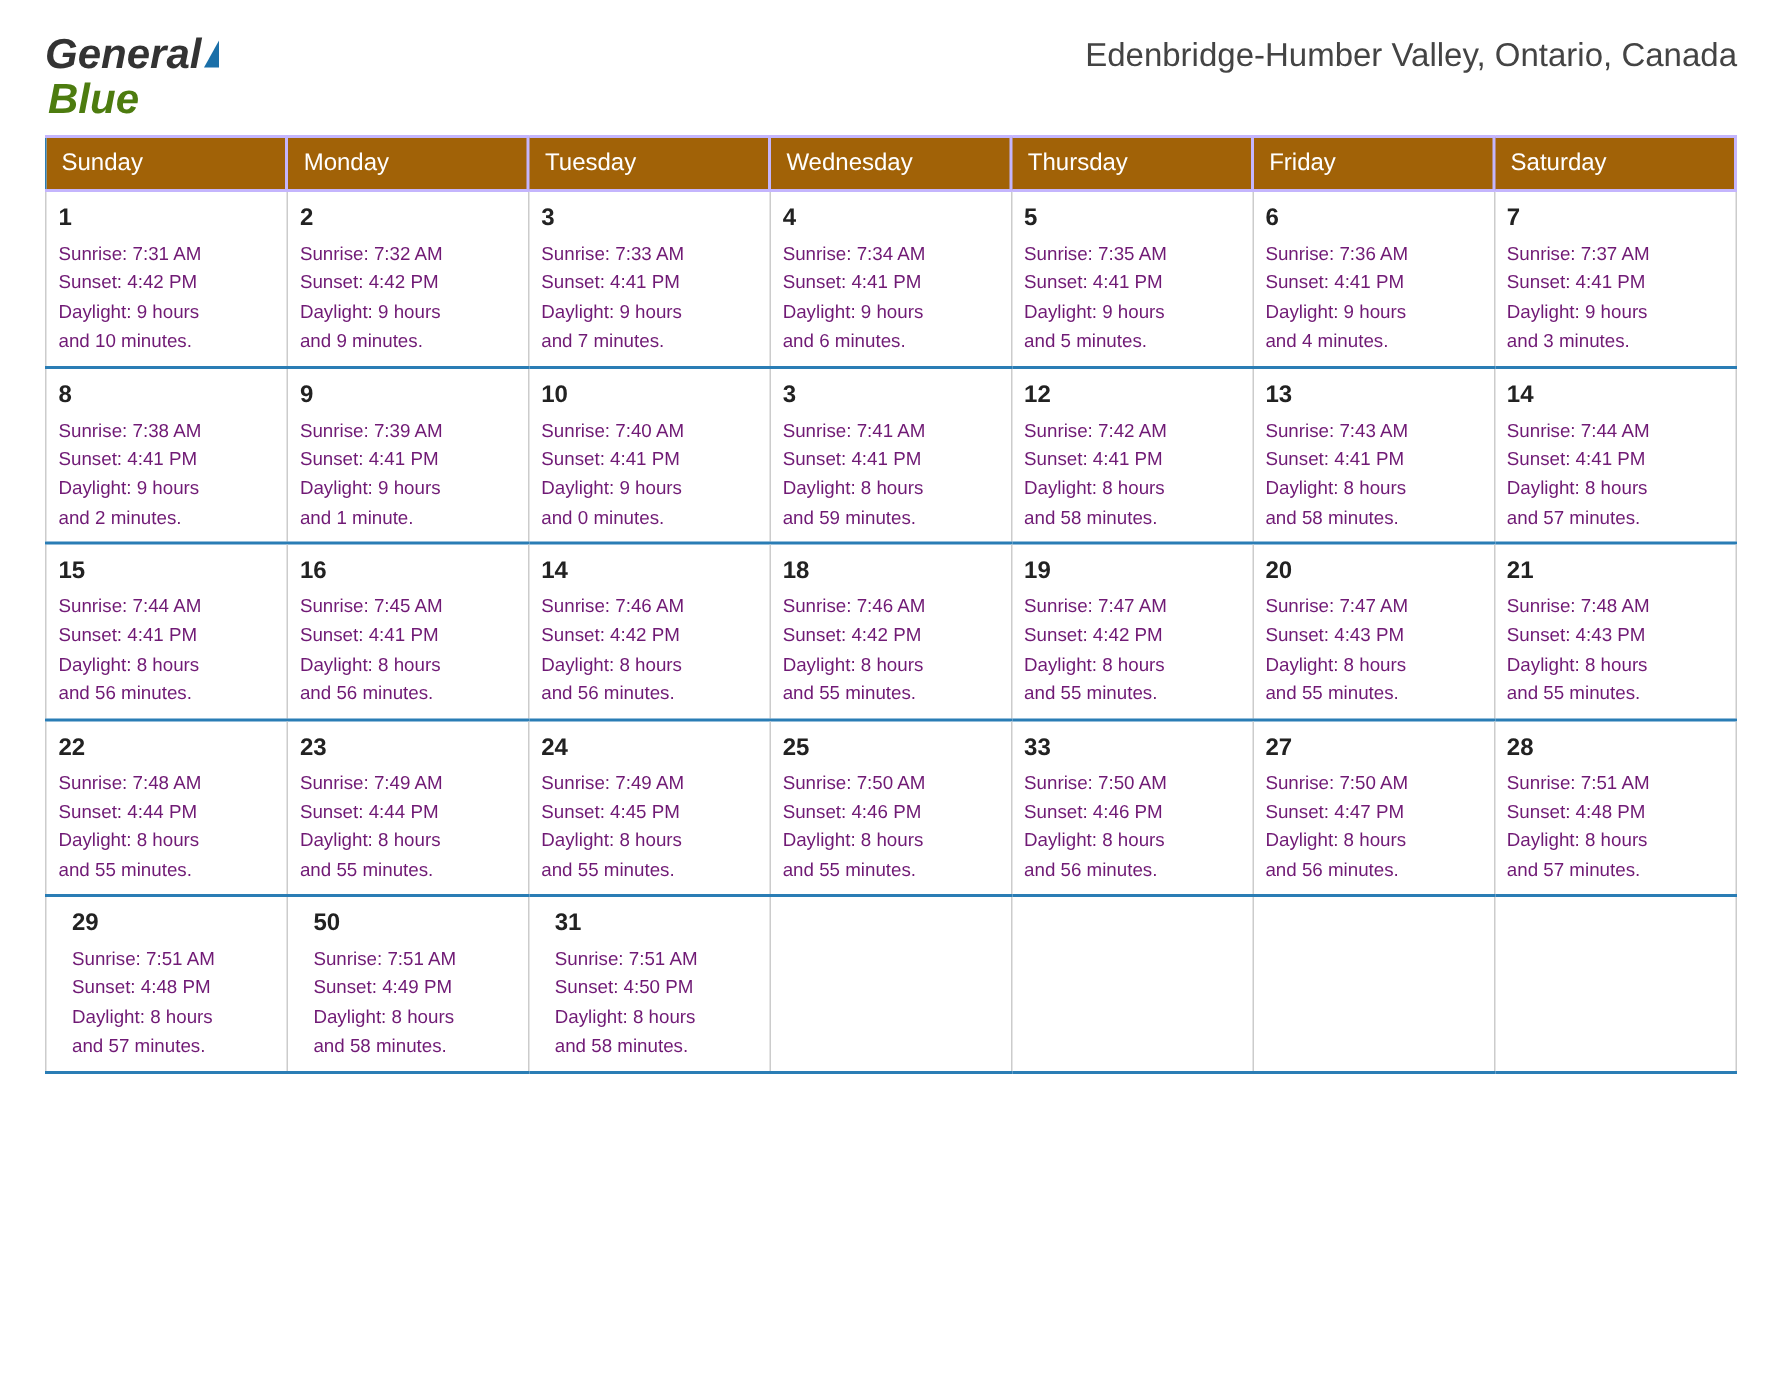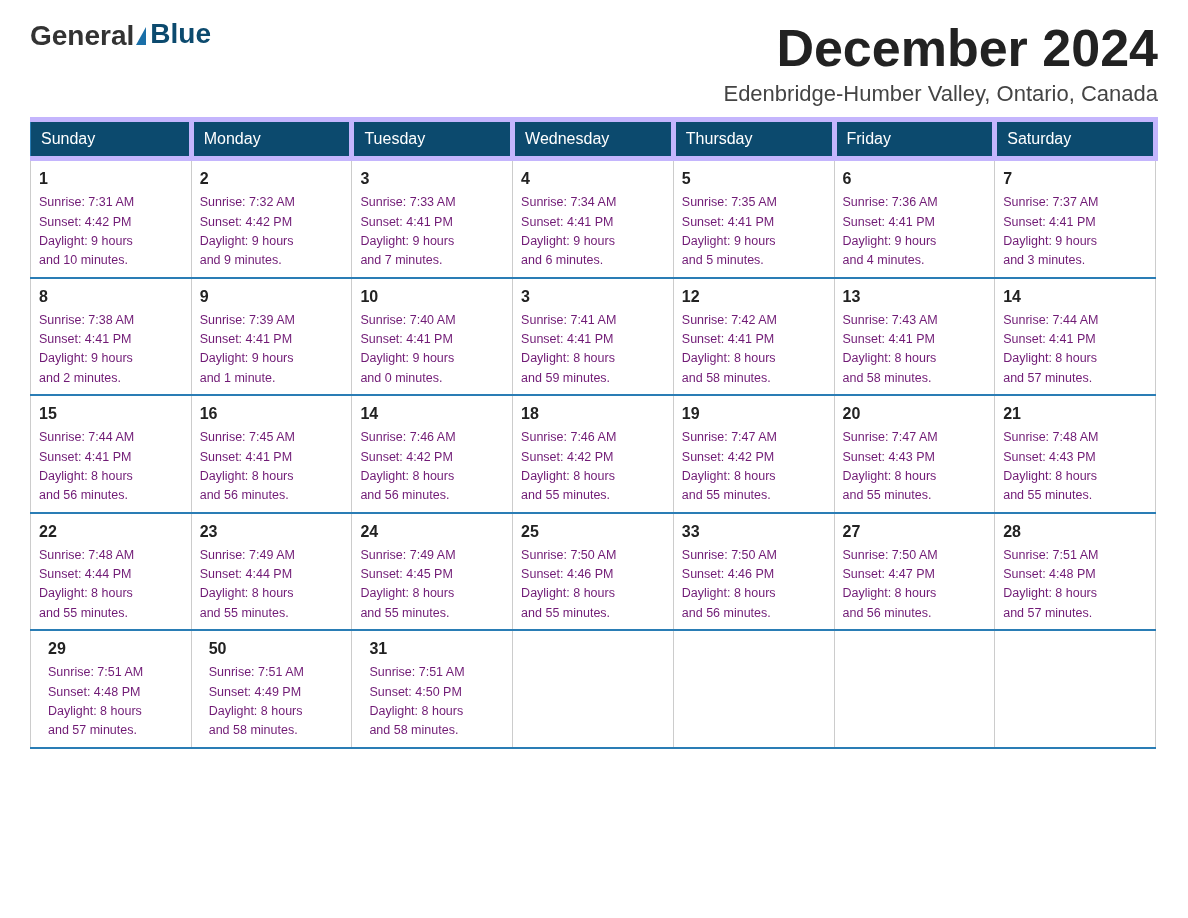--- a/index.html
+++ b/index.html
@@ -11,40 +11,41 @@
       padding: 20px 30px;
     }
     .header {
       display: flex;
       justify-content: space-between;
       align-items: flex-start;
       margin-bottom: 10px;
     }
     .logo {
       display: flex;
-      flex-direction: row;
+      flex-direction: column;
       align-items: flex-start;
+      font-style: italic;
     }
     .logo-text {
       display: flex;
       align-items: center;
       font-size: 28px;
       font-weight: bold;
       color: #333;
     }
     .logo-general { color: #333; }
     .logo-triangle {
       width: 0; height: 0;
       border-left: 10px solid transparent;
       border-bottom: 18px solid #1a6fa8;
       margin: 0 2px;
       display: inline-block;
     }
     .logo-line2 {
-      color: #0c4a6e;
+      color: #4d7c0f;
       font-size: 28px;
       font-weight: bold;
       line-height: 1;
       margin-left: 2px;
     }
     .title-section {
       text-align: right;
     }
     .month-title {
       font-size: 52px;
@@ -57,27 +58,27 @@
       color: #444;
       margin-top: 4px;
       margin-left: 20px;
     }
     .calendar {
       width: 100%;
       border-collapse: collapse;
       margin-top: 10px;
     }
     .calendar th {
-      background-color: #0c4a6e;
+      background-color: #a16207;
       color: #fff;
       font-size: 16px;
       font-weight: normal;
       padding: 8px 10px;
       text-align: left;
-      border: 5px solid #c4b5fd;
+      border: 2px solid #c4b5fd;
     }
     .calendar td {
       vertical-align: top;
       border: 1px solid #ccc;
       padding: 6px 8px;
       width: calc(100% / 7);
       min-height: 100px;
       font-size: 13px;
       color: #333;
       line-height: 1.5;
@@ -111,21 +112,20 @@
 
 <div class="header">
   <div class="logo">
     <div class="logo-text">
       <span class="logo-general">General</span>
       <span class="logo-triangle"></span>
     </div>
     <div class="logo-line2">Blue</div>
   </div>
   <div class="title-section">
-    <div class="month-title">December 2024</div>
     <div class="subtitle">Edenbridge-Humber Valley, Ontario, Canada</div>
   </div>
 </div>
 
 <table class="calendar">
   <thead>
     <tr>
     <th>Sunday</th>
         <th>Monday</th>
         <th>Tuesday</th>

